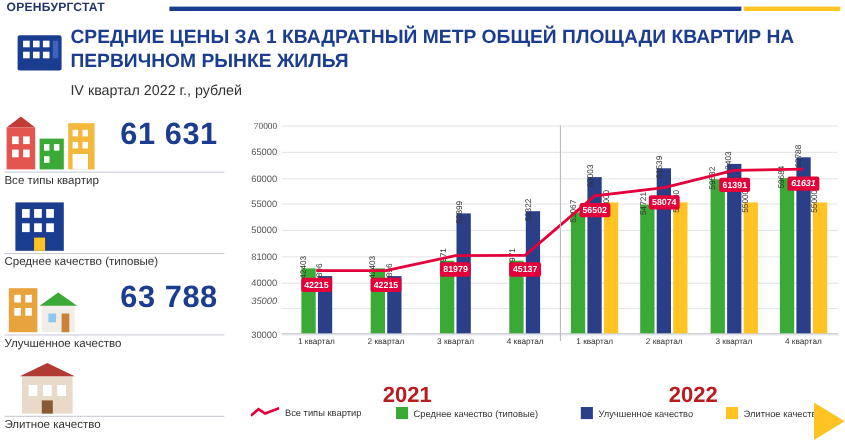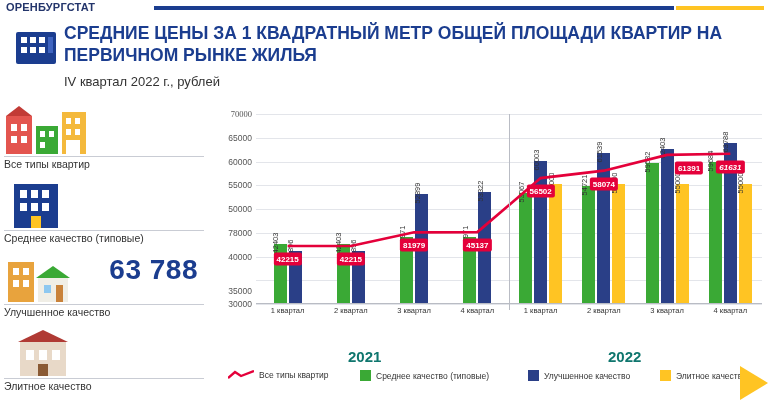--- a/index.html
+++ b/index.html
@@ -94,21 +94,21 @@
     transform:translate(-50%,-50%);
   }
   .xcat {
     position:absolute; top:192px; font-size:7.5px; color:#333;
     text-align:center; white-space:nowrap;
   }
   .yeardiv {
     position:absolute; top:0; width:1px; height:196px; background:#b9bcc4;
   }
   .yearlabel {
-    position:absolute; font-size:15px; font-weight:bold; color:#0f766e;
+    position:absolute; font-size:20px; font-weight:bold; color:#b91c1c;
   }
   
   .legend { position:absolute; left:228px; top:370px; width:540px; height:18px; }
   .lg { position:absolute; top:0; font-size:8.5px; color:#333; white-space:nowrap; }
   .lg .sw { display:inline-block; width:11px; height:11px; vertical-align:-2px; margin-right:5px; }
   .lg .lsw { display:inline-block; width:26px; height:10px; vertical-align:-2px; margin-right:5px; position:relative; }
   .footer-tri {
     position:absolute; right:0; bottom:0; width:28px; height:34px;
     background:#ffc423;
     clip-path:polygon(0 0,100% 50%,0 100%);
@@ -154,20 +154,21 @@
         <rect x="45" y="27" width="5" height="6" fill="#fff"></rect>
         <rect x="36" y="38" width="5" height="6" fill="#fff"></rect>
         <rect x="58" y="8" width="24" height="42" fill="#f4b93c"></rect>
         <rect x="62" y="14" width="5" height="6" fill="#fff"></rect>
         <rect x="71" y="14" width="5" height="6" fill="#fff"></rect>
         <rect x="62" y="25" width="5" height="6" fill="#fff"></rect>
         <rect x="71" y="25" width="5" height="6" fill="#fff"></rect>
         <rect x="62" y="36" width="14" height="14" fill="#fff"></rect>
       </svg>
     </div>
+    <div class="value">61 631</div>
     <div class="rule"></div>
     <div class="label">Все типы квартир</div>
   </div>
 
   <div class="kpi" style="top:74px;">
     <div class="art">
       <svg width="96" height="52" viewBox="0 0 96 52">
         <rect x="10" y="6" width="44" height="44" fill="#1b3d8f"></rect>
         <rect x="16" y="12" width="7" height="8" fill="#fff"></rect>
         <rect x="27" y="12" width="7" height="8" fill="#fff"></rect>
@@ -216,25 +217,25 @@
     <div class="label">Элитное качество</div>
   </div>
 </div>
 
 <div class="chart">
   <div class="plot" id="plot">
     <div class="axis-x"></div>
   <div class="gridline" style="top: 190px;"></div>
       <div class="ytick" style="top: 190px;">30000</div>
       <div class="gridline" style="top: 166.25px;"></div>
-      <div class="ytick" style="top: 177px;">35000</div>
+      <div class="ytick" style="top: 159px; font-style: italic;">35000</div>
       <div class="gridline" style="top: 142.5px;"></div>
       <div class="ytick" style="top: 142.5px;">40000</div>
       <div class="gridline" style="top: 118.75px;"></div>
-      <div class="ytick" style="top: 118.75px;">78000</div>
+      <div class="ytick" style="top: 118.75px;">81000</div>
       <div class="gridline" style="top: 95px;"></div>
       <div class="ytick" style="top: 95px;">50000</div>
       <div class="gridline" style="top: 71.25px;"></div>
       <div class="ytick" style="top: 71.25px;">55000</div>
       <div class="gridline" style="top: 47.5px;"></div>
       <div class="ytick" style="top: 47.5px;">60000</div>
       <div class="gridline" style="top: 23.75px;"></div>
       <div class="ytick" style="top: 23.75px;">65000</div>
       <div class="gridline" style="top: 0px;"></div>
       <div class="ytick" style="top: 0px; font-family: Liberation Serif, serif;">70000</div>
@@ -324,21 +325,21 @@
       <div class="xcat" style="left: 442.75px; width: 63.25px;">4 квартал</div>
       <svg width="506" height="190" style="position: absolute; left: 0px; top: 0px;">
         <polyline points="31.625,131.97875 94.875,131.97875 158.125,118.34625 221.375,118.09925 284.625,64.11550000000001 347.875,56.64850000000001 411.125,40.89275000000001 474.375,39.75274999999999" fill="none" stroke="#e4003a" stroke-width="2.6"></polyline>
       </svg>
       <div class="dotlabel" style="left: 31.625px; top: 144.979px;">42215</div>
       <div class="dotlabel" style="left: 94.875px; top: 144.979px;">42215</div>
       <div class="dotlabel" style="left: 158.125px; top: 131.346px;">81979</div>
       <div class="dotlabel" style="left: 221.375px; top: 131.099px;">45137</div>
       <div class="dotlabel" style="left: 284.625px; top: 77.1155px;">56502</div>
       <div class="dotlabel" style="left: 347.875px; top: 69.6485px;">58074</div>
-      <div class="dotlabel" style="left: 433px; top: 53.8927px; text-align: right;">61391</div>
+      <div class="dotlabel" style="left: 412px; top: 53.8927px; text-align: right;">61391</div>
       <div class="dotlabel" style="left: 474.375px; top: 52.7527px; font-style: italic;">61631</div>
       <div class="yeardiv" style="left: 253px;"></div>
     </div>
 </div>
 
 <div class="yearlabel" style="left:348px; top:348px;">2021</div>
 <div class="yearlabel" style="left:608px; top:348px;">2022</div>
 
 <div class="legend">
   <div class="lg" style="left:0;">

